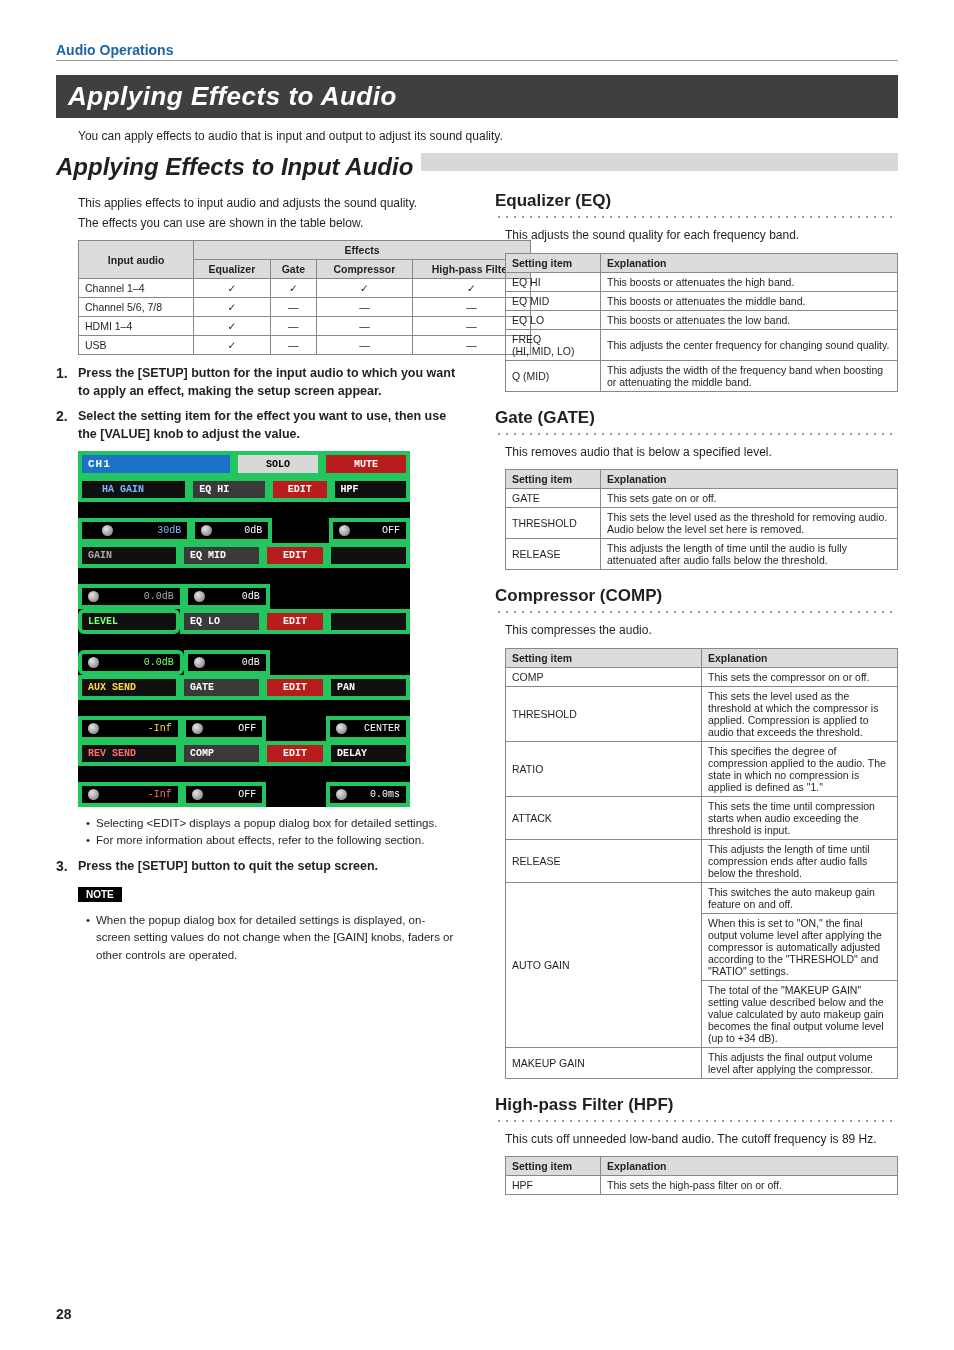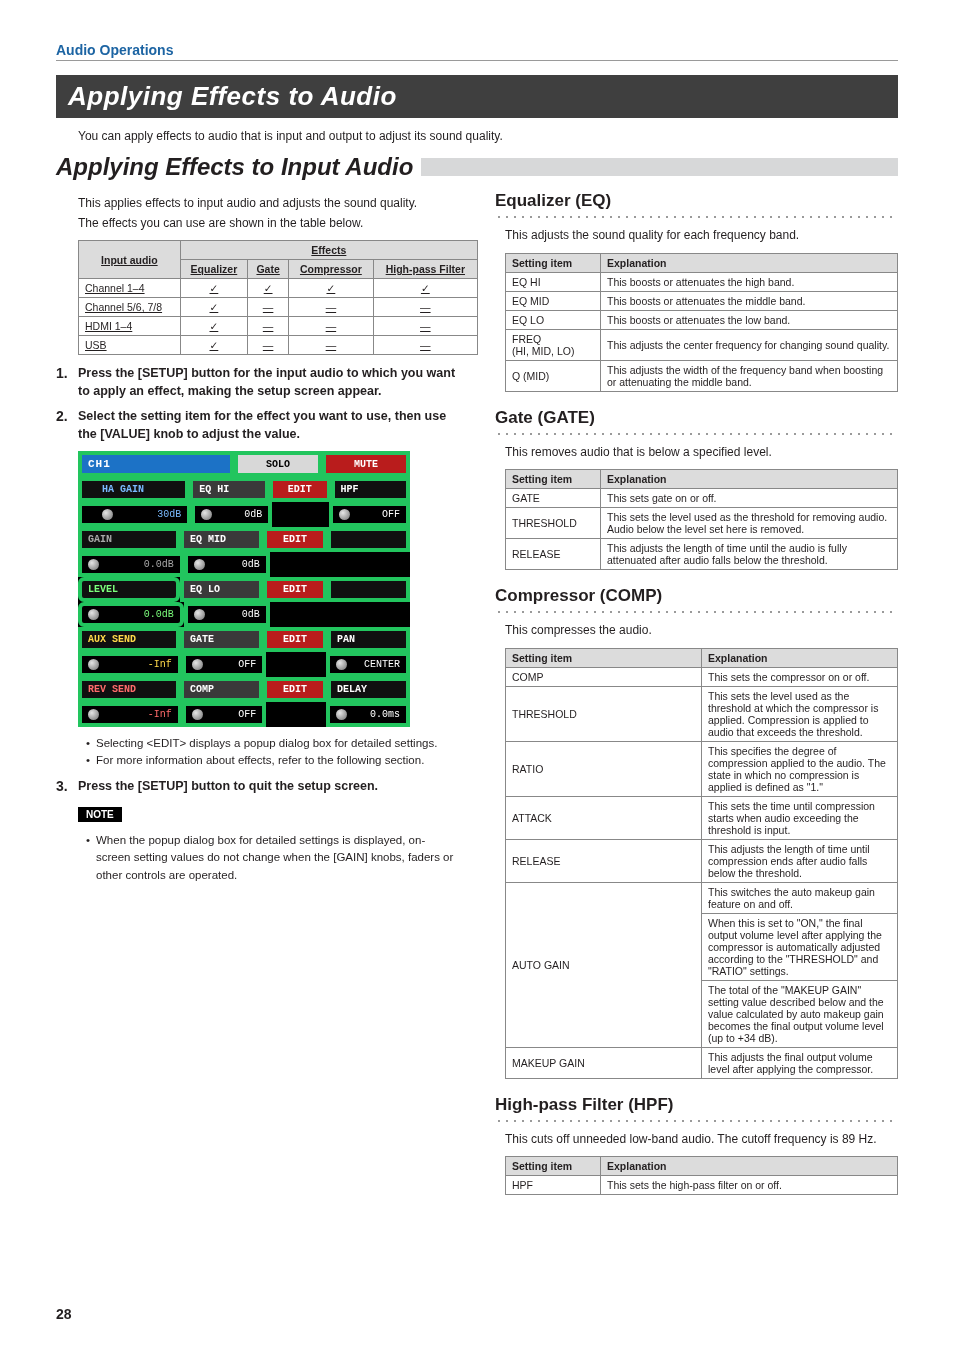--- a/index.html
+++ b/index.html
@@ -3,21 +3,21 @@
 <meta charset="utf-8">
 <style>
   * { box-sizing: border-box; margin: 0; padding: 0; }
   html, body { width: 954px; font-family: "Helvetica Neue", Arial, sans-serif; color: #231f20; background: #fff; }
   .page { width: 954px; min-height: 1350px; padding: 42px 56px 30px 56px; position: relative; }
 
   .section-label { font-size: 14px; font-weight: bold; color: #1c64a3; margin-bottom: 2px; }
   .section-rule { border: none; border-top: 1px solid #9a9a9a; margin-bottom: 14px; }
 
   .h1-bar { background: #3f3f3f; color: #fff; font-size: 26px; font-weight: bold; padding: 6px 12px; font-style: italic; letter-spacing: .5px; margin-bottom: 10px; }
-  .h2-row { display: flex; align-items: center; margin-top: 2px; margin-bottom: 10px; }
+  .h2-row { display: flex; align-items: flex-start; margin-top: 2px; margin-bottom: 10px; }
   .h2-title { font-size: 24px; font-weight: bold; font-style: italic; white-space: nowrap; }
   .h2-fill { flex: 1; height: 18px; background: #d7d8d9; margin-left: 8px; }
 
   .h3-row { margin-top: 16px; margin-bottom: 8px; }
   .h3-title { font-size: 17px; font-weight: bold; }
   .h3-underline { height: 6px; background-image: radial-gradient(circle, #9a9a9a 1.1px, transparent 1.2px); background-size: 8px 6px; background-position: 0 1px; margin-top: 2px; }
 
   .body-text { font-size: 12px; line-height: 1.45; margin: 4px 0 8px 22px; }
   .step-list { margin-left: 0; }
   .step { display: flex; margin: 8px 0 4px 0; }
@@ -31,35 +31,35 @@
 
   .two-col { display: flex; gap: 36px; }
   .col { flex: 1; min-width: 0; }
 
   table.data { border-collapse: collapse; width: 100%; font-size: 10.5px; margin: 6px 0 10px 0; }
   table.data th, table.data td { border: 1px solid #888; padding: 3px 6px; text-align: left; vertical-align: middle; }
   table.data th { background: #dcdcdc; font-weight: bold; }
   .center { text-align: center !important; }
 
   
-  table.effects { margin-left: 22px; width: 400px; text-decoration: underline; }
+  table.effects { margin-left: 22px; width: 453px; }
   table.effects td, table.effects th { height: 18px; }
 
   
   table.settings td:first-child, table.settings th:first-child { width: 95px; }
 
   
   .ui-mock { margin: 8px 0 8px 22px; width: 332px; background: #000; color: #fff; font-family: "Courier New", monospace; font-size: 10px; }
   .ui-row { display: flex; }
   .ui-cell { border: 4px solid #22c55e; padding: 3px 6px; flex: 1; display: flex; align-items: center; min-height: 20px; }
   .ui-head { background: #1c72c6; font-weight: bold; font-size: 11px; letter-spacing: 1px; }
   .ui-tab { background: #b91c1c; justify-content: center; font-weight: bold; }
   .ui-tab.active { background: #d8d8d8; color: #000; }
   .ui-label { background: #101010; font-weight: bold; }
-  .ui-val { justify-content: flex-start; }
+  .ui-val { justify-content: flex-start; margin-top: 16px; }
   .ui-sub { background: #3a3a3a; font-weight: bold; }
   .knob { width: 11px; height: 11px; border-radius: 50%; background: radial-gradient(circle at 35% 35%, #e6e6e6, #6f6f6f); margin-right: 6px; flex-shrink: 0; }
   .ui-cell.c-blue { color:#7abaff;padding-left:20px; }
   .ui-cell.c-green { color:#7cff7c;border-radius:6px; }
   .ui-cell.c-red { color:#ff6b6b; }
   .ui-cell.c-yellow { color:#ffd94a; }
   .ui-cell.c-gray { color:#a9a9a9; }
 
   .page-num { position: absolute; bottom: 28px; left: 56px; font-size: 14px; font-weight: bold; }
 </style>

